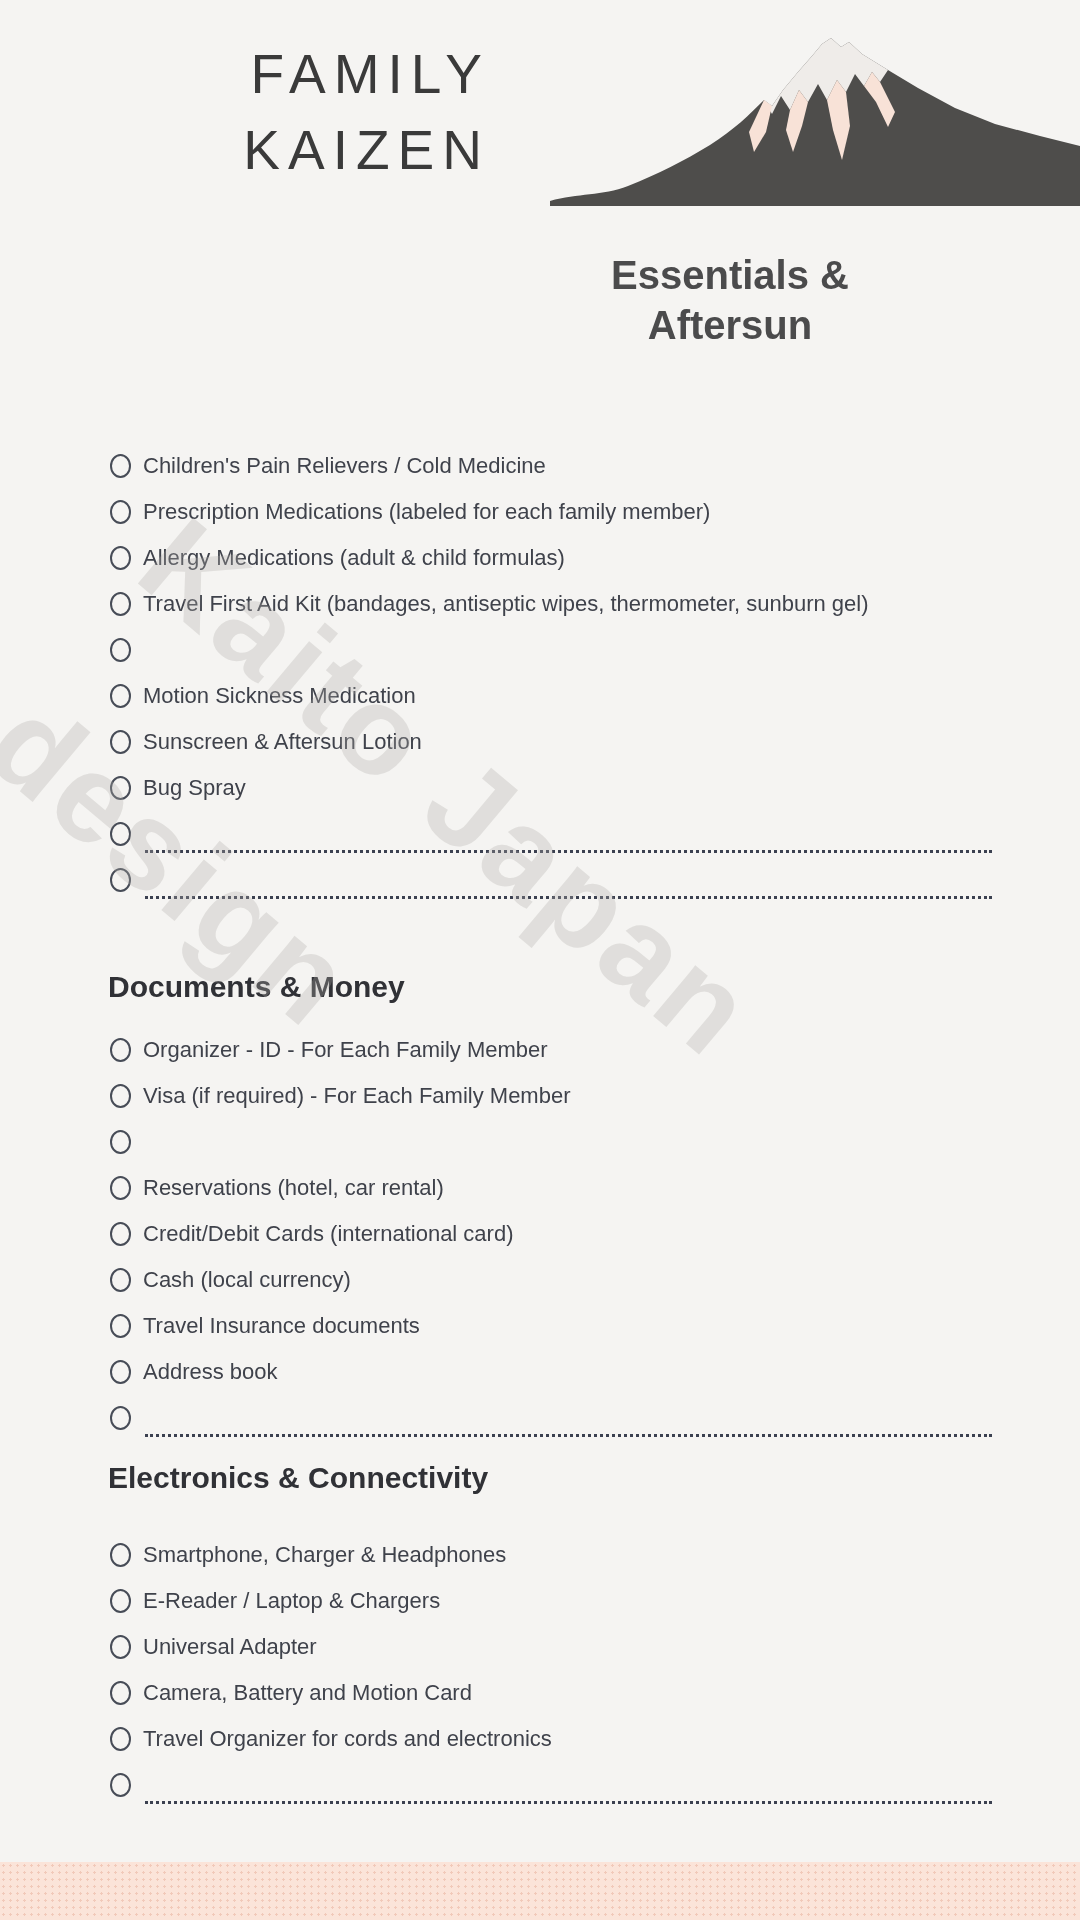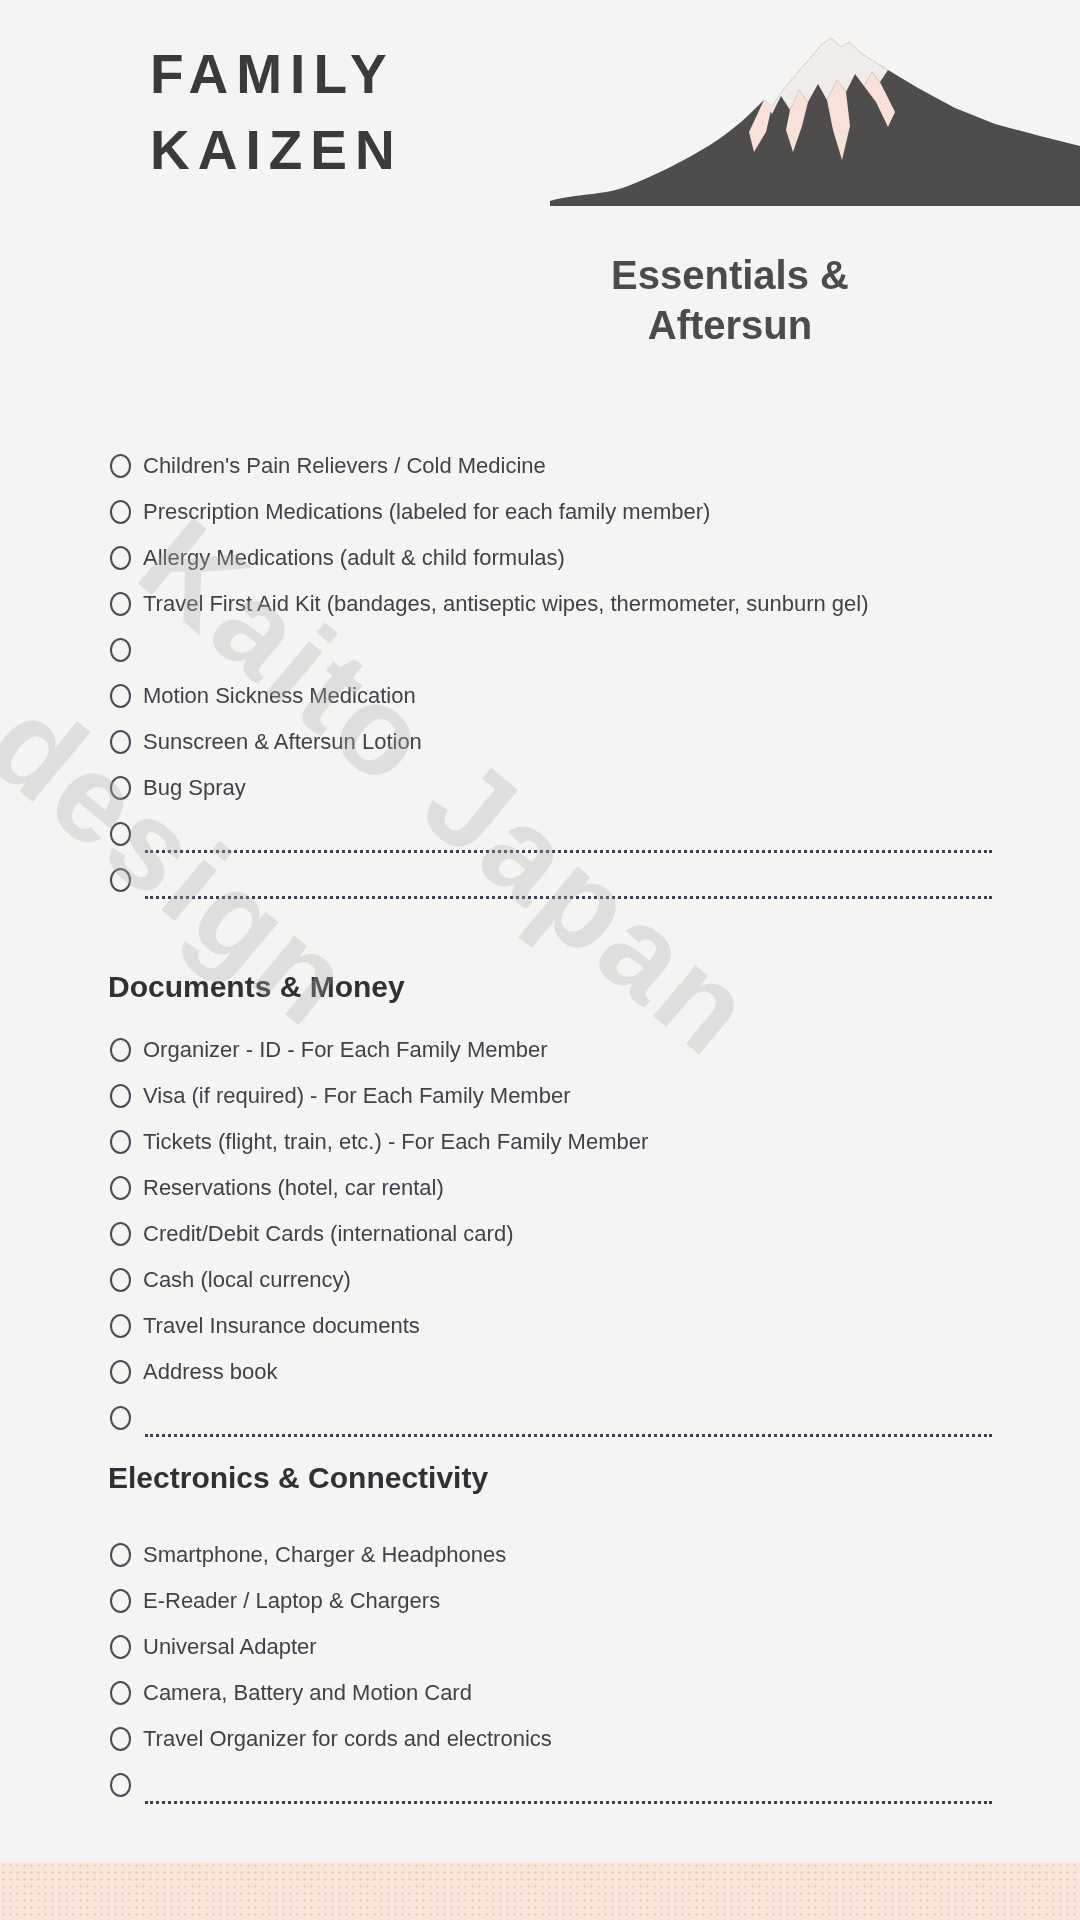--- a/index.html
+++ b/index.html
@@ -16,22 +16,22 @@
     --watermark:rgba(174,172,168,0.30);
   }
   html,body{margin:0;padding:0;}
   body{
     width:1080px;height:1920px;position:relative;overflow:hidden;
     background:var(--bg);
     font-family:"Liberation Sans","DejaVu Sans",sans-serif;
   }
   .brand{
     position:absolute;left:150px;top:36px;width:340px;
-    text-align:left;color:var(--ink);
-    font-size:55px;line-height:76px;font-weight:700;letter-spacing:8px;
+    text-align:right;color:var(--ink);
+    font-size:55px;line-height:76px;font-weight:400;letter-spacing:8px;
   }
   .mountain{position:absolute;left:550px;top:30px;width:530px;height:180px;}
   .subtitle{
     position:absolute;left:530px;top:250px;width:400px;
     text-align:center;color:#4b4b4c;font-size:40px;line-height:50px;font-weight:700;
   }
   .watermark{
     position:absolute;left:235px;top:455px;z-index:5;
     transform:rotate(40deg);transform-origin:0 0;
     font-size:125px;font-weight:700;line-height:235px;
@@ -144,21 +144,20 @@
       <div class="row">
         <span class="cb"></span>
         <span class="lbl">Organizer - ID - For Each Family Member</span>
       </div>
       <div class="row">
         <span class="cb"></span>
         <span class="lbl">Visa (if required) - For Each Family Member</span>
       </div>
       <div class="row">
         <span class="cb"></span>
-        <span class="lbl">Tickets (flight, train, etc.) - For Each Family Member</span>
       </div>
       <div class="row">
         <span class="cb"></span>
         <span class="lbl">Reservations (hotel, car rental)</span>
       </div>
       <div class="row">
         <span class="cb"></span>
         <span class="lbl">Credit/Debit Cards (international card)</span>
       </div>
       <div class="row">

